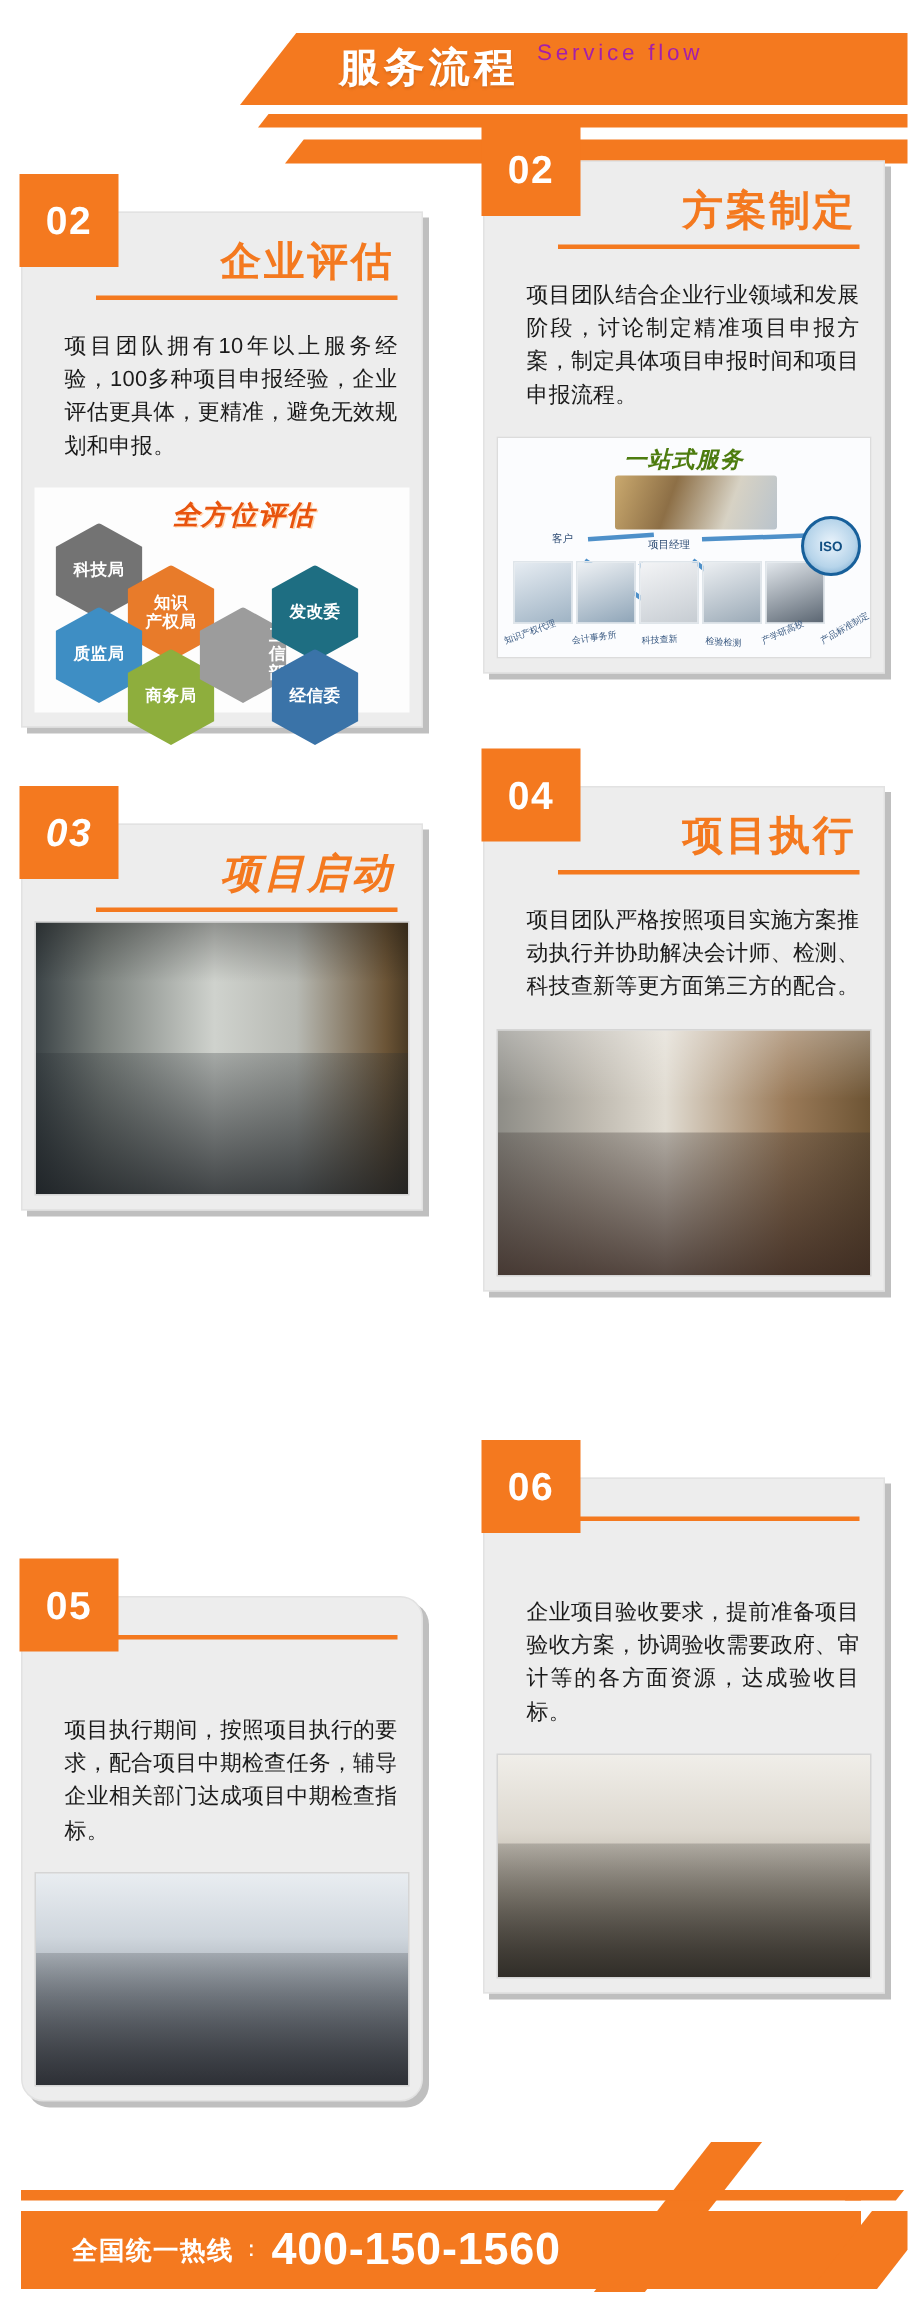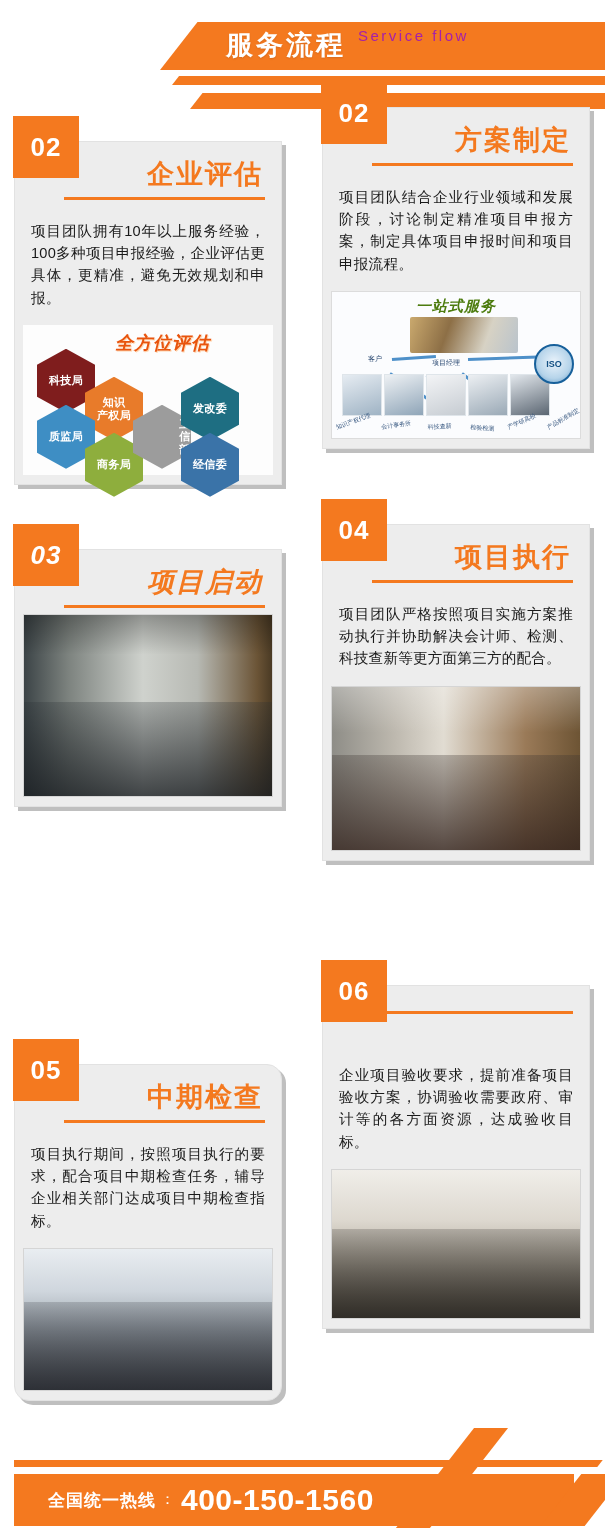--- a/index.html
+++ b/index.html
@@ -64,20 +64,21 @@
     text-align:right; color:#F4791F; font-size:27px; font-weight:bold;
     letter-spacing:2px; line-height:1.1; padding-right:2px;
   }
   .title-rule {
     margin-top:7px; margin-left:auto; width:86%; height:3px; background:#F4791F;
   }
   .card-body {
     padding:14px 16px 16px 16px;
     color:#1a1a1a; font-size:14.6px; line-height:1.52; letter-spacing:.2px;
     text-align:justify;
+    margin-left:12px;
   }
   .card-media { padding:0 8px 9px 8px; }
   .photo {
     width:100%; position:relative; overflow:hidden;
     border:1px solid #d5d5d5; background:#6f7478;
   }
 
   
   .hexwrap { position:relative; width:100%; height:150px; background:#fdfdfd; }
   .hexwrap .hx-title {
@@ -213,21 +214,21 @@
   <div class="card left" style="top:34px;">
     <div class="badge">02</div>
     <div class="card-head">
       <div class="card-title">企业评估</div>
       <div class="title-rule"></div>
     </div>
     <div class="card-body">项目团队拥有10年以上服务经验，100多种项目申报经验，企业评估更具体，更精准，避免无效规划和申报。</div>
     <div class="card-media">
       <div class="hexwrap">
         <div class="hx-title">全方位评估</div>
-        <div class="hex" style="left:14px;  top:24px; background:#7f1d1d;">科技局</div>
+        <div class="hex" style="left:14px;  top:24px; background:#737373;">科技局</div>
         <div class="hex" style="left:62px;  top:52px; background:#E87B2A;">知识<br>产权局</div>
         <div class="hex" style="left:14px;  top:80px; background:#3E8EC4;">质监局</div>
         <div class="hex" style="left:62px;  top:108px;background:#8EAE3D;">商务局</div>
         <div class="hex" style="left:110px; top:80px; background:#9C9C9C;padding-left:46px;">工信部</div>
         <div class="hex" style="left:158px; top:52px; background:#1E6E82;">发改委</div>
         <div class="hex" style="left:158px; top:108px;background:#3A73A8;">经信委</div>
       </div>
     </div>
   </div>
 
@@ -285,21 +286,20 @@
     </div>
     <div class="card-body">项目团队严格按照项目实施方案推动执行并协助解决会计师、检测、科技查新等更方面第三方的配合。</div>
     <div class="card-media">
       <div class="photo ph-meeting"></div>
     </div>
   </div>
 
   <div class="card left" style="top:957px;border-radius:15px;">
     <div class="badge">05</div>
     <div class="card-head">
-      <div class="card-title">中期检查</div>
       <div class="title-rule"></div>
     </div>
     <div class="card-body">项目执行期间，按照项目执行的要求，配合项目中期检查任务，辅导企业相关部门达成项目中期检查指标。</div>
     <div class="card-media">
       <div class="photo ph-expo"></div>
     </div>
   </div>
 
   <div class="card right" style="top:878px;">
     <div class="badge">06</div>

